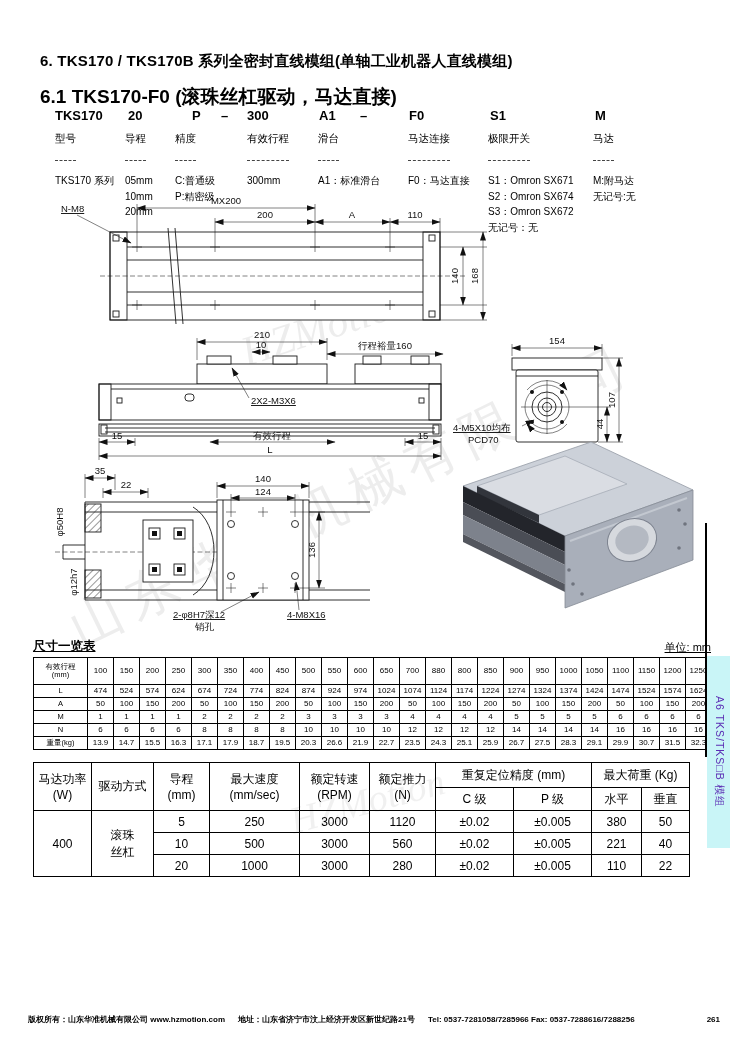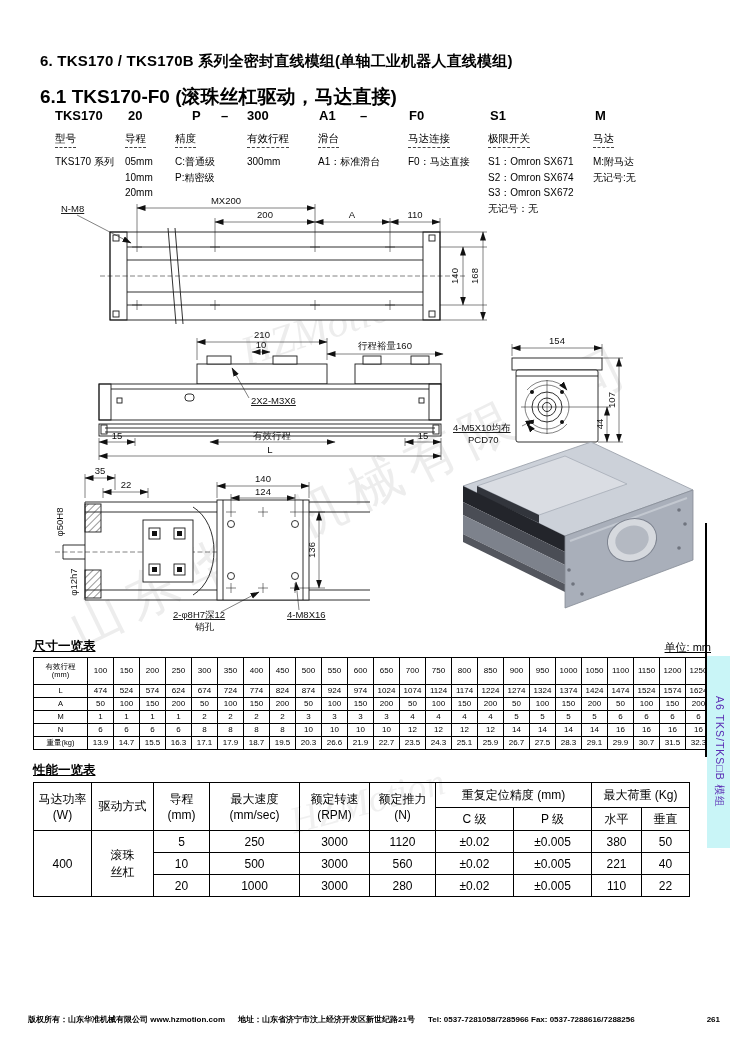--- a/index.html
+++ b/index.html
@@ -7,21 +7,21 @@
   .page{position:relative;width:736px;height:1041px;background:#fff;overflow:hidden;}
   .abs{position:absolute;z-index:2;}
   .wm{position:absolute;z-index:1;pointer-events:none;white-space:nowrap;transform-origin:left top;}
   .wm1{left:58px;top:600px;font-size:52px;letter-spacing:10px;color:rgba(125,125,125,0.14);transform:rotate(-26deg);}
   .wm2{left:235px;top:330px;font-size:42px;font-style:italic;color:rgba(130,130,130,0.14);transform:rotate(-18deg);font-family:"Liberation Serif","DejaVu Serif",serif;}
   .wm3{left:285px;top:800px;font-size:38px;font-style:italic;color:rgba(130,130,130,0.12);transform:rotate(-15deg);font-family:"Liberation Serif","DejaVu Serif",serif;}
   .h1{font-size:15px;font-weight:bold;letter-spacing:0.2px;}
   .h2{font-size:19px;font-weight:bold;}
   .code-seg{position:absolute;font-weight:bold;font-size:13px;white-space:nowrap;}
   .mc-col{position:absolute;font-size:10px;line-height:1.55;white-space:nowrap;}
-  .mc-label{display:inline-block;font-size:10.5px;border-bottom:1px dashed #444;padding-bottom:1px;margin-bottom:6px;}
+  .mc-label{display:inline-block;font-size:10.5px;border-bottom:1px dashed #444;padding-bottom:14px;margin-bottom:12px;}
   .tbl{border-collapse:collapse;table-layout:fixed;background:transparent;}
   .tbl td,.tbl th{border:1px solid #000;text-align:center;vertical-align:middle;padding:0;font-weight:normal;overflow:hidden;white-space:pre-line;}
   .tbl-head-row{display:flex;justify-content:space-between;align-items:flex-end;margin-bottom:2px;}
   .tbl-title{font-size:12.5px;font-weight:bold;text-decoration:underline;}
   .unit{font-size:11px;text-decoration:underline;}
   .dim-tbl{width:678px;font-size:8px;}
   .dim-tbl td{height:12px;line-height:1.1;}
   .dim-tbl tr.hdr td{height:26px;}
   .dim-tbl td.rowhead{font-size:7.5px;}
   .perf-tbl{width:656px;font-size:12px;}
@@ -341,21 +341,21 @@
             <td>250</td>
             <td>300</td>
             <td>350</td>
             <td>400</td>
             <td>450</td>
             <td>500</td>
             <td>550</td>
             <td>600</td>
             <td>650</td>
             <td>700</td>
-            <td>750</td>
+            <td>880</td>
             <td>800</td>
             <td>850</td>
             <td>900</td>
             <td>950</td>
             <td>1000</td>
             <td>1050</td>
             <td>1100</td>
             <td>1150</td>
             <td>1200</td>
             <td>1250</td>
@@ -493,21 +493,20 @@
             <td>29.9</td>
             <td>30.7</td>
             <td>31.5</td>
             <td>32.3</td>
           </tr>
     </tbody>
       </table>
   </div>
 
   <div class="abs" style="left:33px;top:762px;width:656px;">
-    <div class="tbl-title" style="margin-bottom:3px;">性能一览表</div>
     <table class="tbl perf-tbl">
       <colgroup>
         <col style="width:58px">
           <col style="width:62px">
           <col style="width:56px">
           <col style="width:90px">
         <col style="width:70px">
           <col style="width:66px">
           <col style="width:78px">
           <col style="width:78px">

